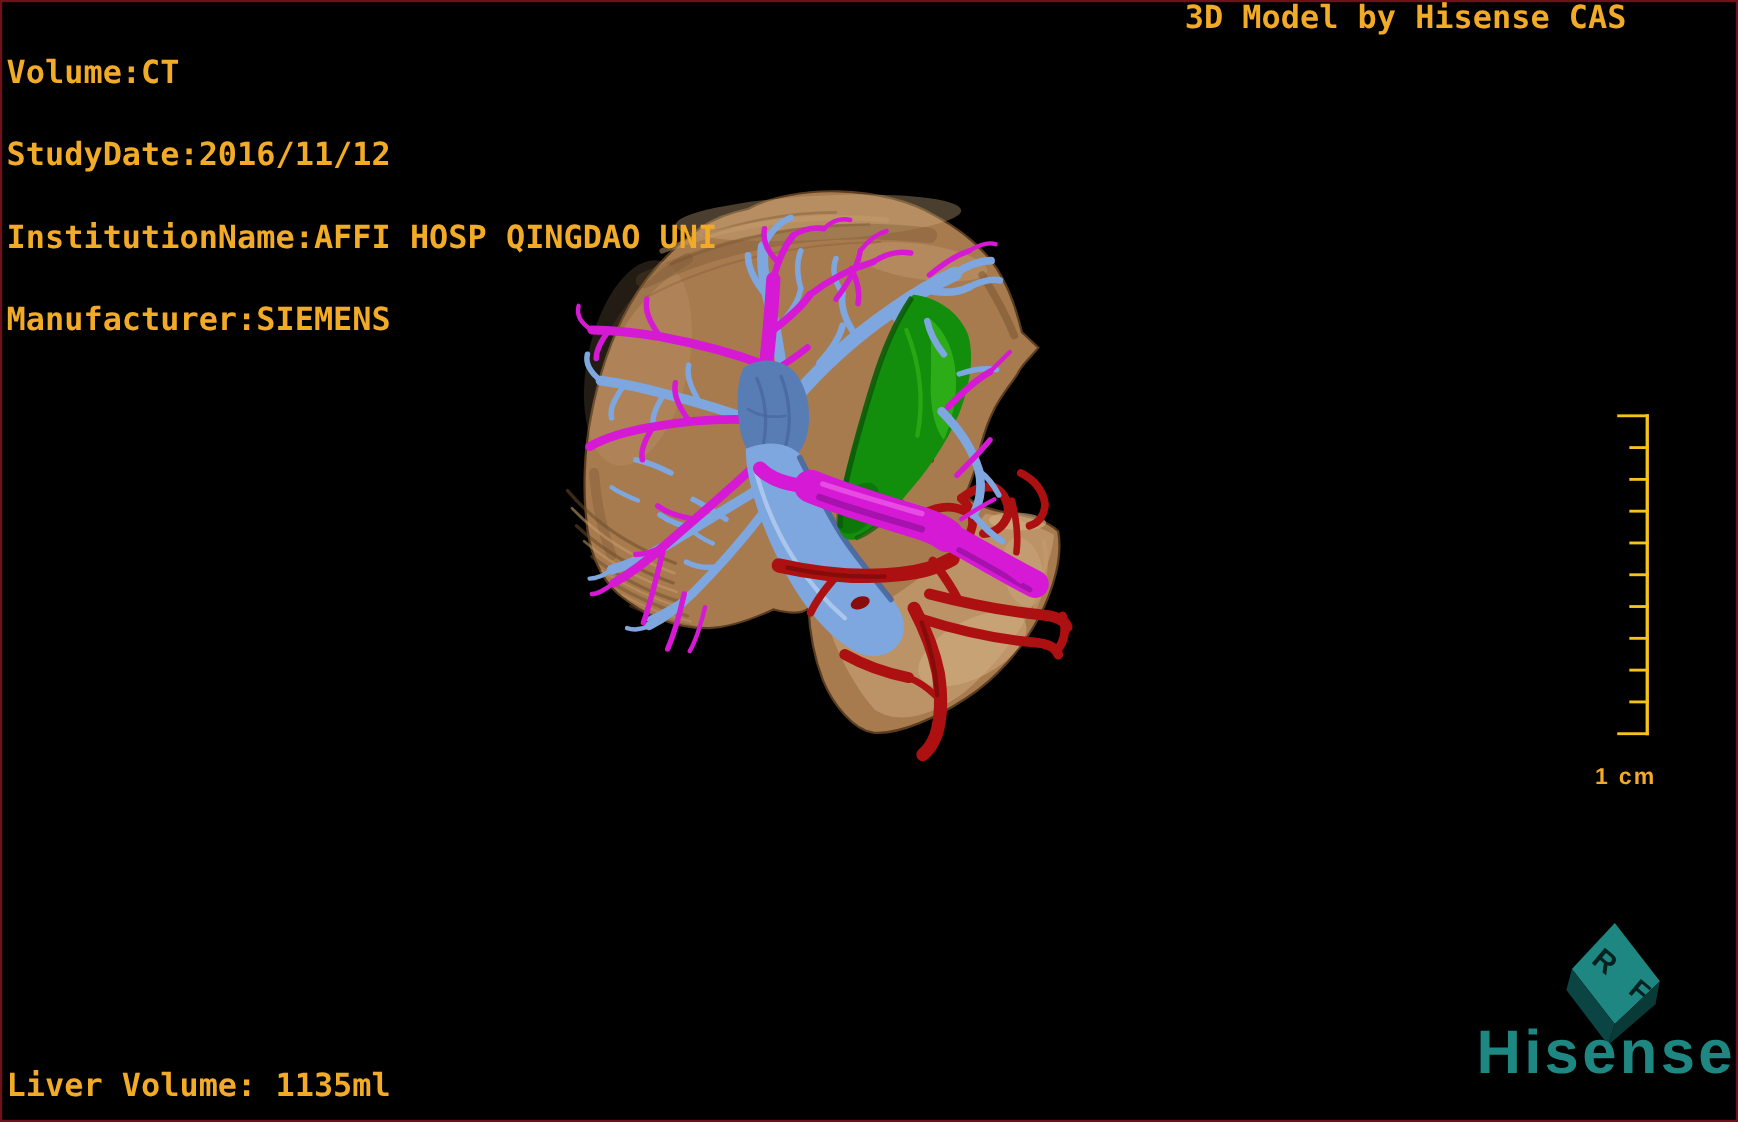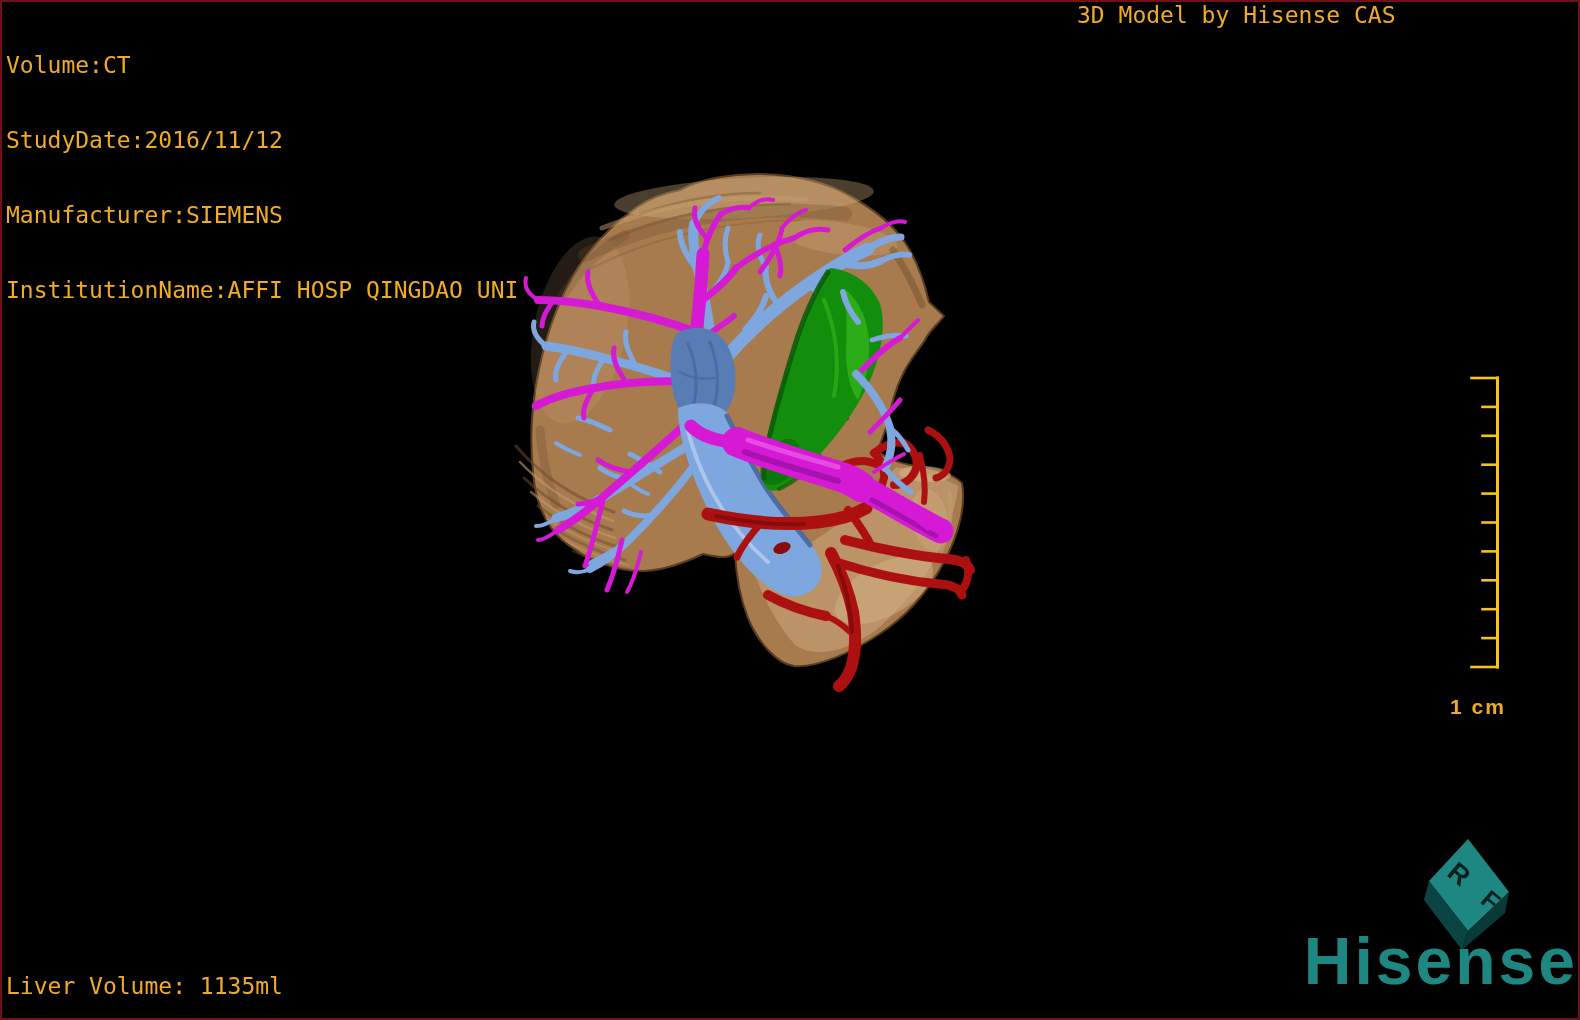--- a/index.html
+++ b/index.html
@@ -1,29 +1,29 @@
 <!DOCTYPE html>
 <html style="--bg: #000000; --frame: #70111a; --gold: #f2ab26; --teal: #1e8781;"><head>
 <meta charset="utf-8">
 <style>
   html,body{margin:0;padding:0;background:#000;}
   .stage{position:relative;width:1580px;height:1020px;background:var(--bg,#000);overflow:hidden;
          font-family:"DejaVu Sans Mono", monospace;}
   .frame{position:absolute;inset:0;border:2px solid var(--frame,#70111a);pointer-events:none;z-index:50;}
   .viewport{position:absolute;inset:0;z-index:1;}
   .viewport svg{display:block;width:1580px;height:1020px;}
-  .osd{position:absolute;color:var(--gold,#f2ab26);font-weight:normal;font-size:23px;line-height:25px;
+  .osd{position:absolute;color:var(--gold,#f2ab26);font-weight:bold;font-size:29px;line-height:25px;
        white-space:pre;z-index:10;letter-spacing:0px;}
   .patient-info{left:6px;top:3px;}
   .watermark-title{left:1077px;top:3px;}
   .liver-volume{left:6px;top:974px;}
   .scale-label{left:1440px;top:666px;width:76px;text-align:center;
                font-family:"Liberation Sans",sans-serif;font-weight:bold;font-size:21px;letter-spacing:2px;margin-top:28px;}
   .wordmark{position:absolute;right:2px;top:928px;z-index:10;color:var(--teal,#1e8781);
-            font-family:"Liberation Sans",sans-serif;font-weight:bold;font-size:66px;
+            font-family:"Liberation Sans",sans-serif;font-weight:bold;font-size:56px;
             letter-spacing:3px;line-height:1;}
   .cube-letter{font-family:"Liberation Sans",sans-serif;font-weight:bold;}
 </style>
 </head>
 <body>
 
 <div class="stage">
   <div class="frame"></div>
 
   <div class="viewport">
@@ -244,22 +244,22 @@
         <polygon points="1468,931 1509,892 1505,913 1462,950" fill="#093a38"></polygon>
         <text class="cube-letter" x="1459" y="883" font-size="27" fill="#04211f" text-anchor="middle" transform="rotate(40 1459 874)">R</text>
         <text class="cube-letter" x="1491" y="909" font-size="25" fill="#04211f" text-anchor="middle" transform="rotate(40 1491 900)">F</text>
       </g>
     </svg>
   </div>
 
   <div class="osd patient-info">
     <div>Volume:CT</div>
     <div>StudyDate:2016/11/12</div>
+    <div>InstitutionName:AFFI HOSP QINGDAO UNI</div>
     <div>Manufacturer:SIEMENS</div>
-    <div>InstitutionName:AFFI HOSP QINGDAO UNI</div>
   </div>
 
   <div class="osd watermark-title">3D Model by Hisense CAS</div>
 
   <div class="osd liver-volume">Liver Volume: 1135ml</div>
 
   <div class="osd scale-label">1 cm</div>
 
   <div class="wordmark">Hisense</div>
 </div>

